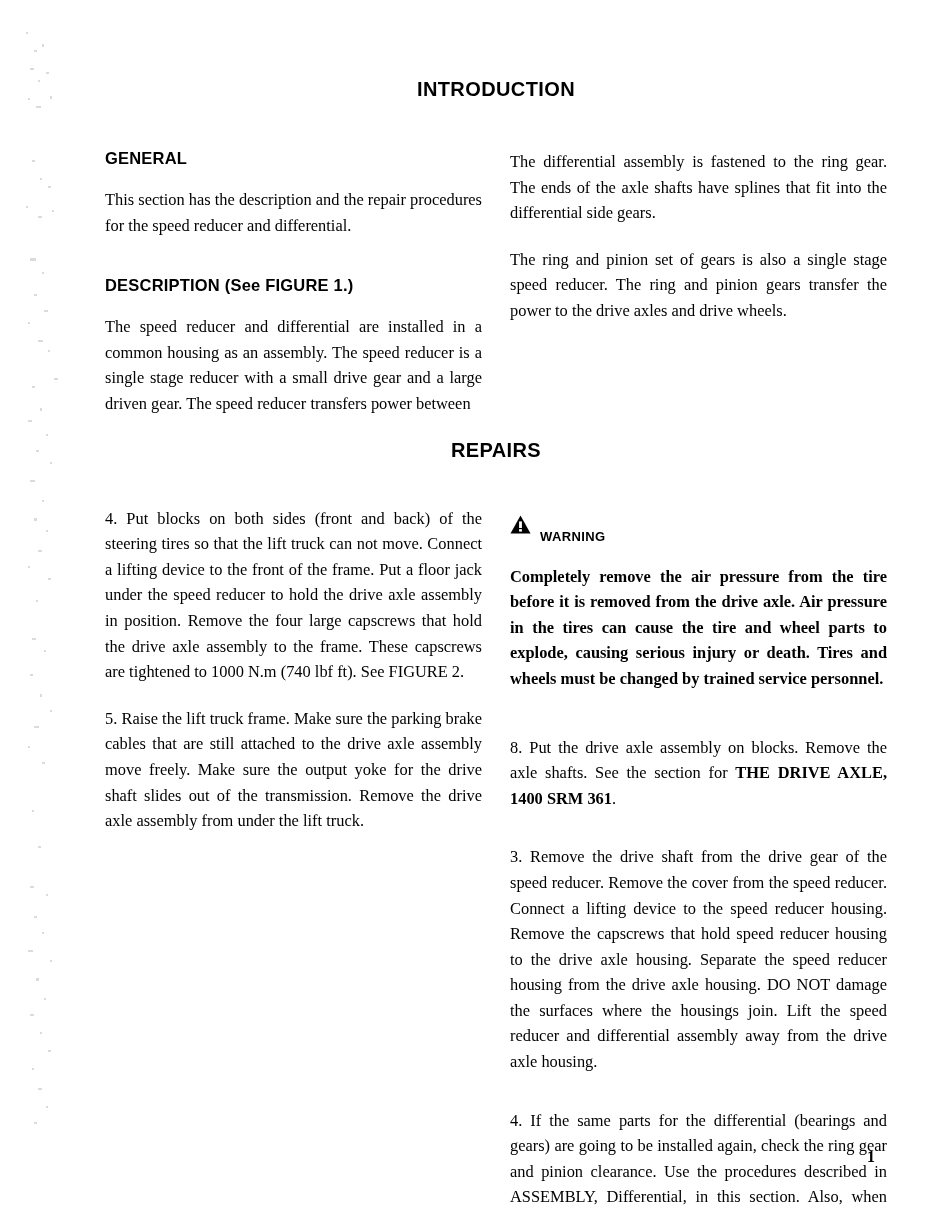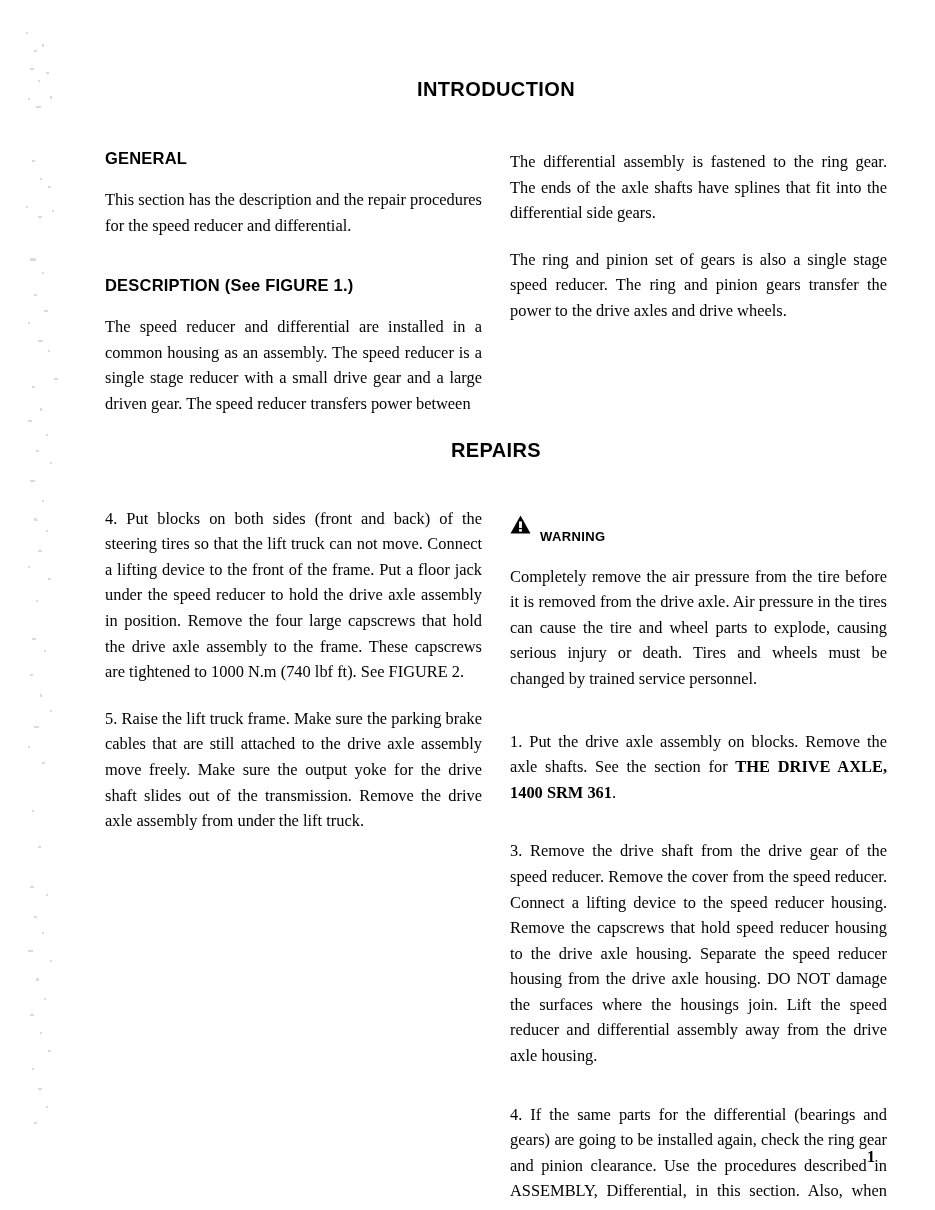--- a/index.html
+++ b/index.html
@@ -84,24 +84,24 @@
     padding: 0;
     -webkit-hyphens: none;
     hyphens: none;
   }
   p.body-text:last-child { margin-bottom: 0; }
   p.body-text b, p.body-text strong { font-weight: bold; }
 
   p.warning-text {
     font-family: "Liberation Serif", serif;
     font-size: 16.4px;
-    font-weight: normal;
+    font-weight: bold;
     line-height: 25.6px;
     text-align: justify;
-    margin: 0 0 21px 0;
+    margin: 0 0 27px 0;
     padding: 0;
   }
 
   .warning-head {
     display: flex;
     align-items: center;
     gap: 9px;
     margin: 0 0 20px 0;
   }
   .warning-head .warning-label {
@@ -241,21 +241,21 @@
             <rect x="9.1" y="6.4" width="2.8" height="6.6" fill="#ffffff"></rect>
             <rect x="9.1" y="14.1" width="2.8" height="2.5" fill="#ffffff"></rect>
           </svg>
           <span class="warning-label">WARNING</span>
         </div>
 
         <p class="warning-text">Completely remove the air pressure from the tire before it is removed from the drive axle. Air pressure in the tires can cause the tire and wheel parts to explode, causing serious injury or death. Tires and wheels must be changed by trained service personnel.</p>
 
         <div class="gap-16"></div>
 
-        <p class="body-text"><span>1. Put the drive axle assembly on blocks. Remove the axle shafts. See the section for </span><b>THE DRIVE AXLE, 1400 SRM 361</b><span>.</span></p>
+        <p class="body-text"><span>8. Put the drive axle assembly on blocks. Remove the axle shafts. See the section for </span><b>THE DRIVE AXLE, 1400 SRM 361</b><span>.</span></p>
 
         <div class="gap-12"></div>
 
         <p class="body-text">3. Remove the drive shaft from the drive gear of the speed reducer. Remove the cover from the speed reducer. Connect a lifting device to the speed reducer housing. Remove the capscrews that hold speed reducer housing to the drive axle housing. Separate the speed reducer housing from the drive axle housing. DO NOT damage the surfaces where the housings join. Lift the speed reducer and differential assembly away from the drive axle housing.</p>
 
         <div class="gap-12"></div>
 
         <p class="body-text">4. If the same parts for the differential (bearings and gears) are going to be installed again, check the ring gear and pinion clearance. Use the procedures described in ASSEMBLY, Differential, in this section. Also, when removing the adjustment rings, count the number of turns it takes to remove each adjustment</p>
       </div>
 

